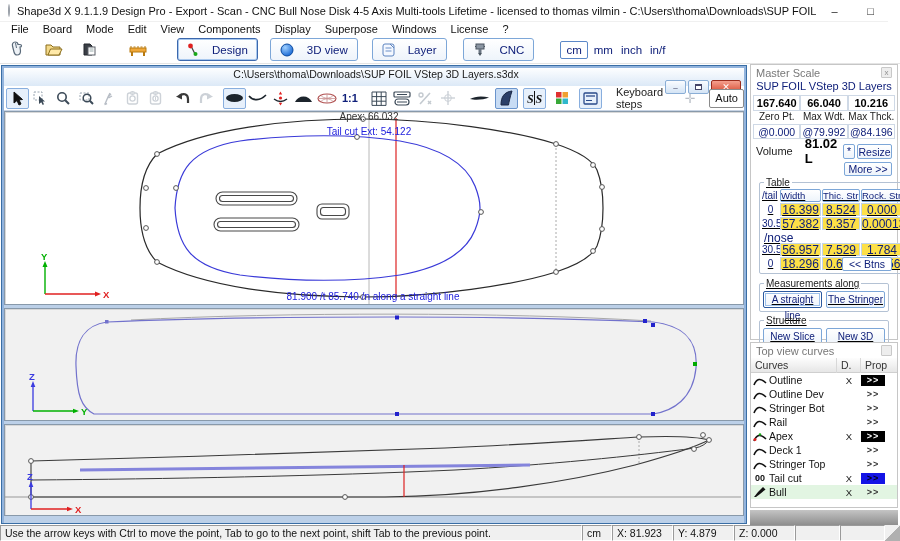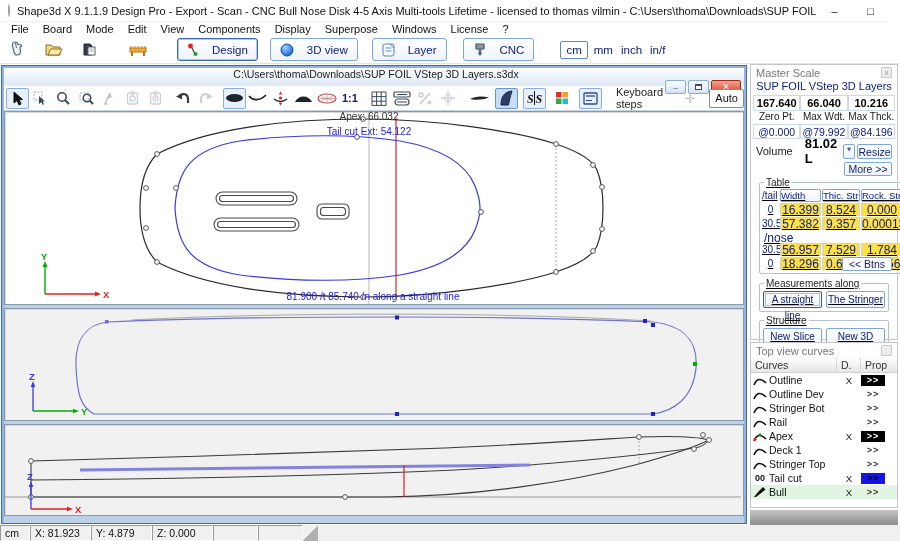--- a/index.html
+++ b/index.html
@@ -676,20 +676,21 @@
           <span class="cv-d">X</span>
           <span class="prop">&gt;&gt;</span>
         </div>
       </div>
 
       <div class="gray-fill"></div>
     </div>
   </div>
 
   <div class="statusbar">
+    <span class="st-cell st-msg">Use the arrow keys with Ctrl to move the point, Tab to go to the next point, shift Tab to the previous point.</span>
     <span class="st-cell st-unit">cm</span>
     <span class="st-cell st-x">X: 81.923</span>
     <span class="st-cell st-y">Y: 4.879</span>
     <span class="st-cell st-z">Z: 0.000</span>
     <span class="st-cell st-e"></span>
     <span class="st-cell st-e"></span>
     <span class="st-cell st-grip"></span>
   </div>
 
 </div>

